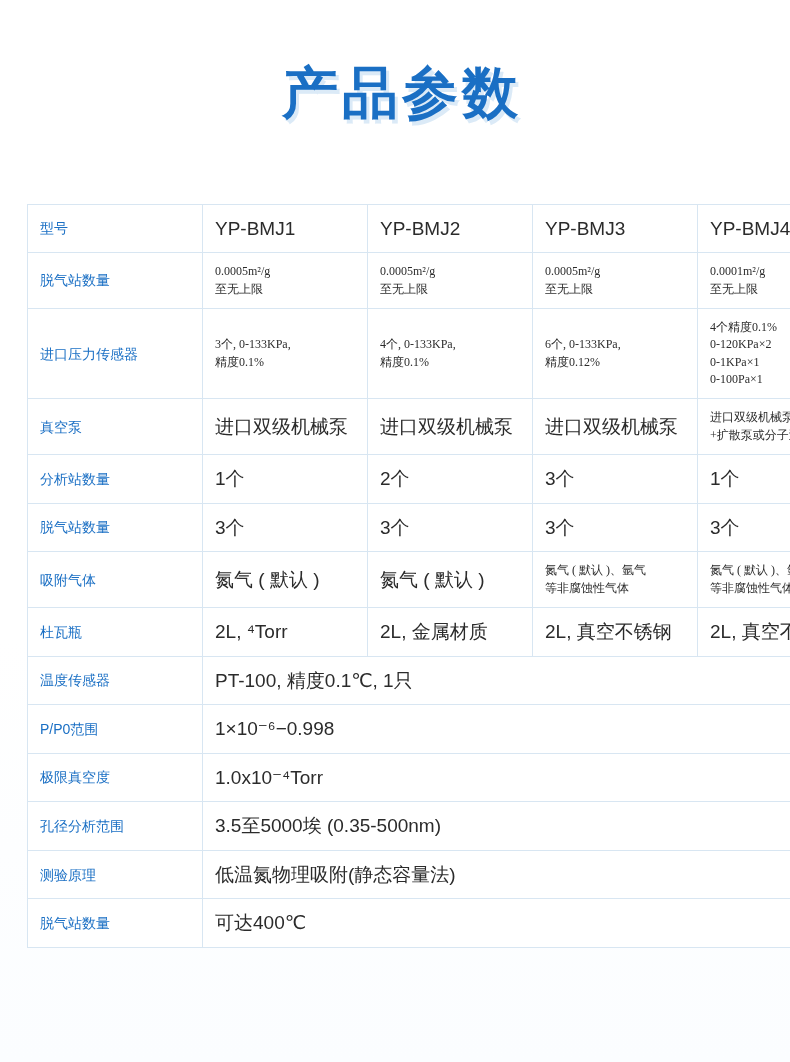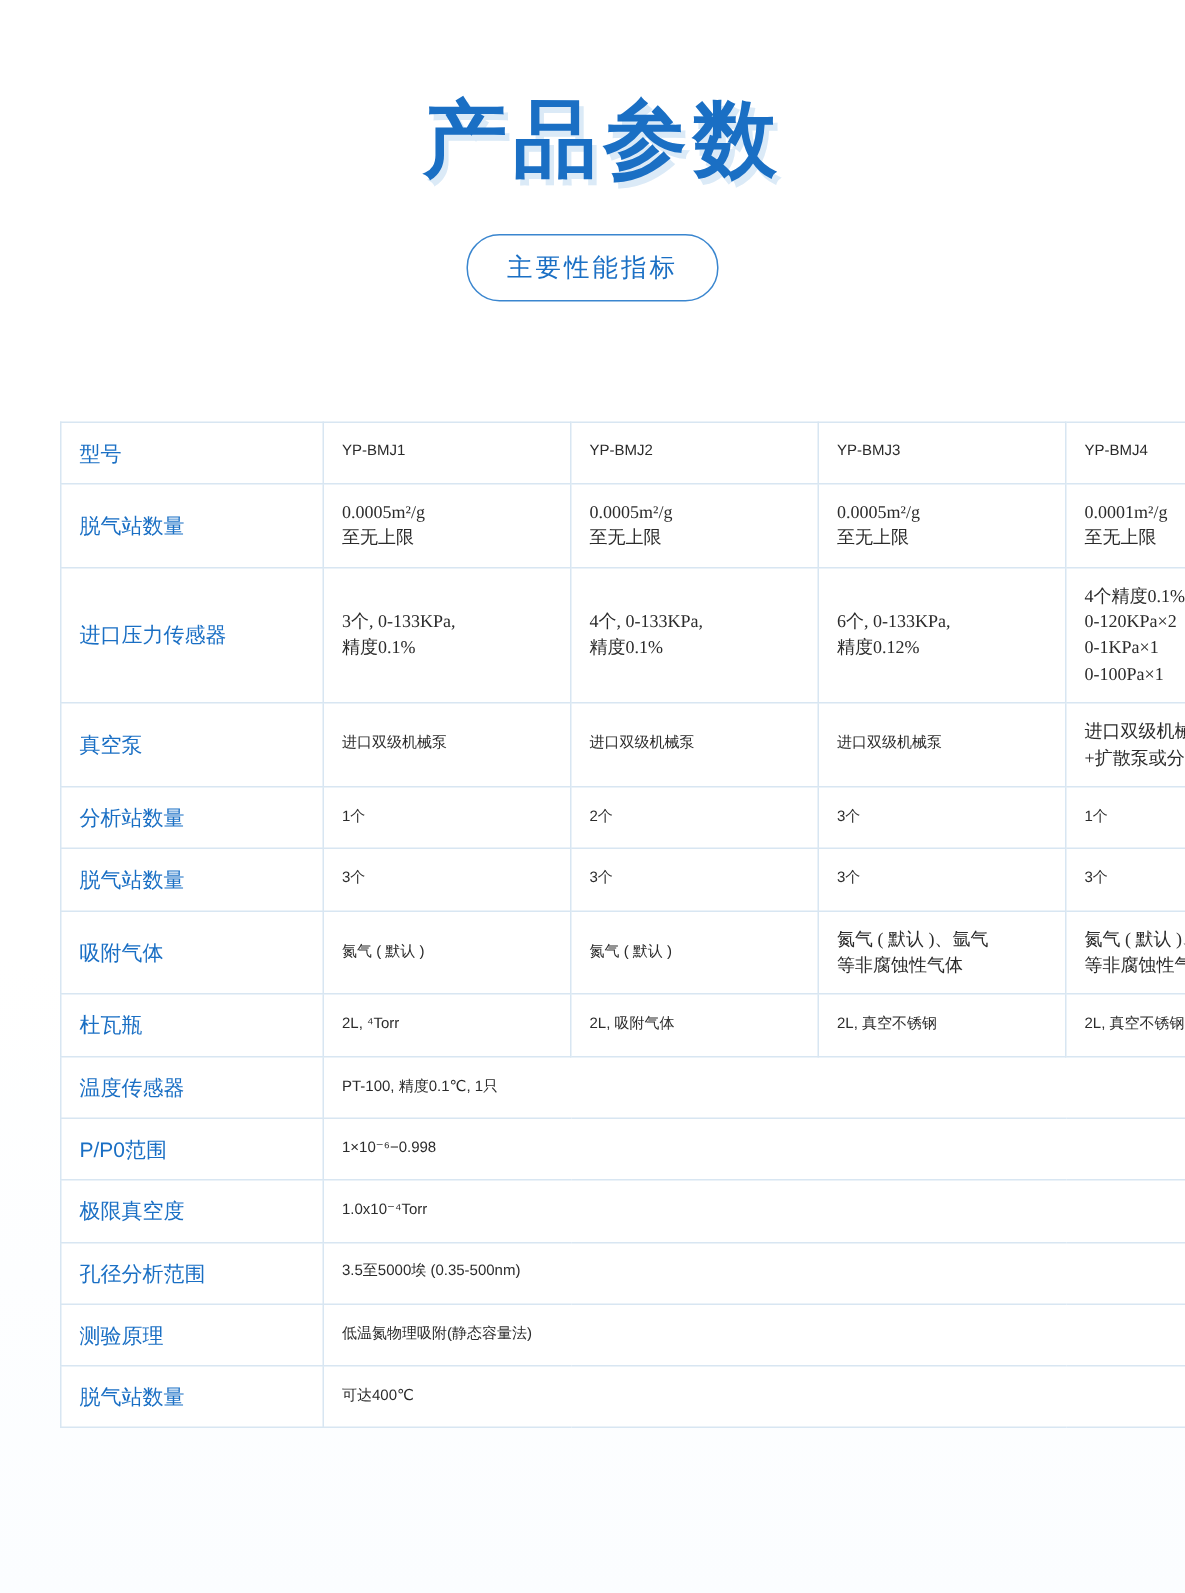--- a/index.html
+++ b/index.html
@@ -46,32 +46,32 @@
     border-radius: 22px;
     padding: 10px 26px;
     font-size: 17px;
     color: #1a6fc4;
     letter-spacing: 2px;
     background: #ffffff;
   }
 
   
   .table-wrap {
-    margin: 80px 40px 0 40px;
+    margin: 80px 40px 0 27px;
   }
   table.spec {
     width: 710px;
     border-collapse: collapse;
     background: #ffffff;
     table-layout: fixed;
   }
   table.spec td {
     border: 1px solid #d8e6f2;
     padding: 10px 12px;
-    font-size: 10px;
+    font-size: 19px;
     color: #2b2b2b;
     vertical-align: middle;
     line-height: 1.45;
     word-break: break-word;
   }
   table.spec td.label {
     color: #1a6fc4;
     width: 150px;
     font-size: 14px;
     white-space: nowrap;
@@ -86,23 +86,20 @@
 </style>
 </head>
 <body>
 
 <div class="page">
 
   <div class="title-wrap">
     <div class="main-title">产品参数</div>
   </div>
 
-  <div class="subtitle-wrap">
-    <div class="subtitle">主要性能指标</div>
-  </div>
 
   <div class="table-wrap">
     <table class="spec">
       <tbody id="spec-body">
           <tr>
             <td class="label">型号</td>
             <td class="val">YP-BMJ1</td>
             <td class="val">YP-BMJ2</td>
             <td class="val">YP-BMJ3</td>
             <td class="val">YP-BMJ4</td>
@@ -145,21 +142,21 @@
           <tr>
             <td class="label">吸附气体</td>
             <td class="val">氮气 ( 默认 )</td>
             <td class="val">氮气 ( 默认 )</td>
             <td class="val small">氮气 ( 默认 )、氩气<br>等非腐蚀性气体</td>
             <td class="val small">氮气 ( 默认 )、氩气<br>等非腐蚀性气体</td>
           </tr>
           <tr>
             <td class="label">杜瓦瓶</td>
             <td class="val">2L, ⁴Torr</td>
-            <td class="val">2L, 吸附气体</td>
+            <td class="val">2L, 金属材质</td>
             <td class="val">2L, 真空不锈钢</td>
             <td class="val">2L, 真空不锈钢</td>
           </tr>
           <tr>
             <td class="label">温度传感器</td>
             <td class="val" colspan="4">PT-100, 精度0.1℃, 1只</td>
           </tr>
           <tr>
             <td class="label">P/P0范围</td>
             <td class="val" colspan="4">1×10⁻⁶−0.998</td>

